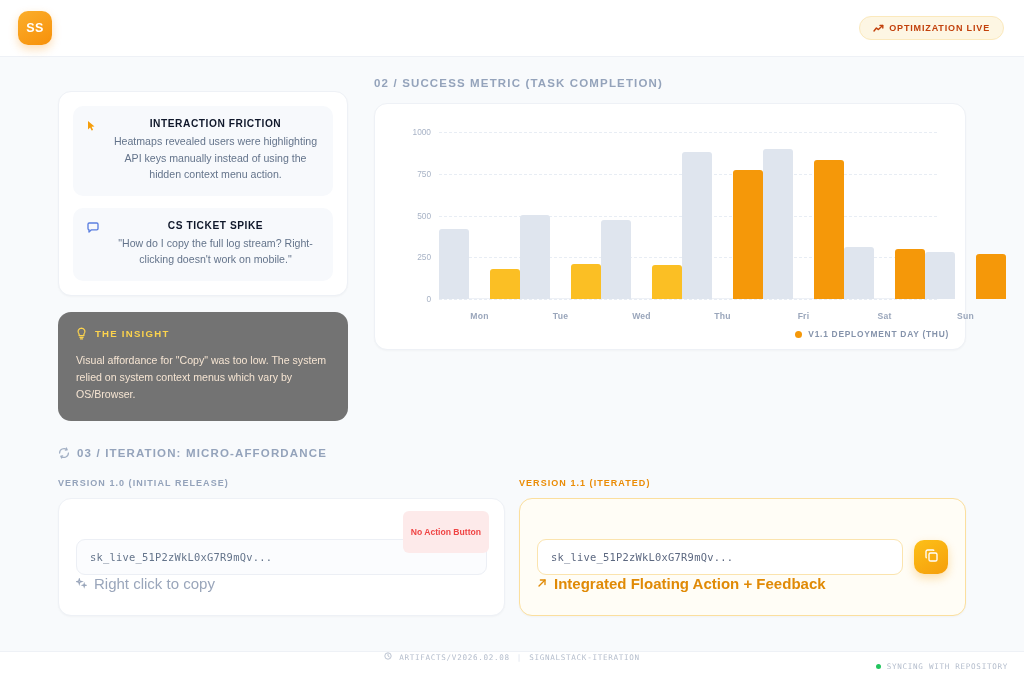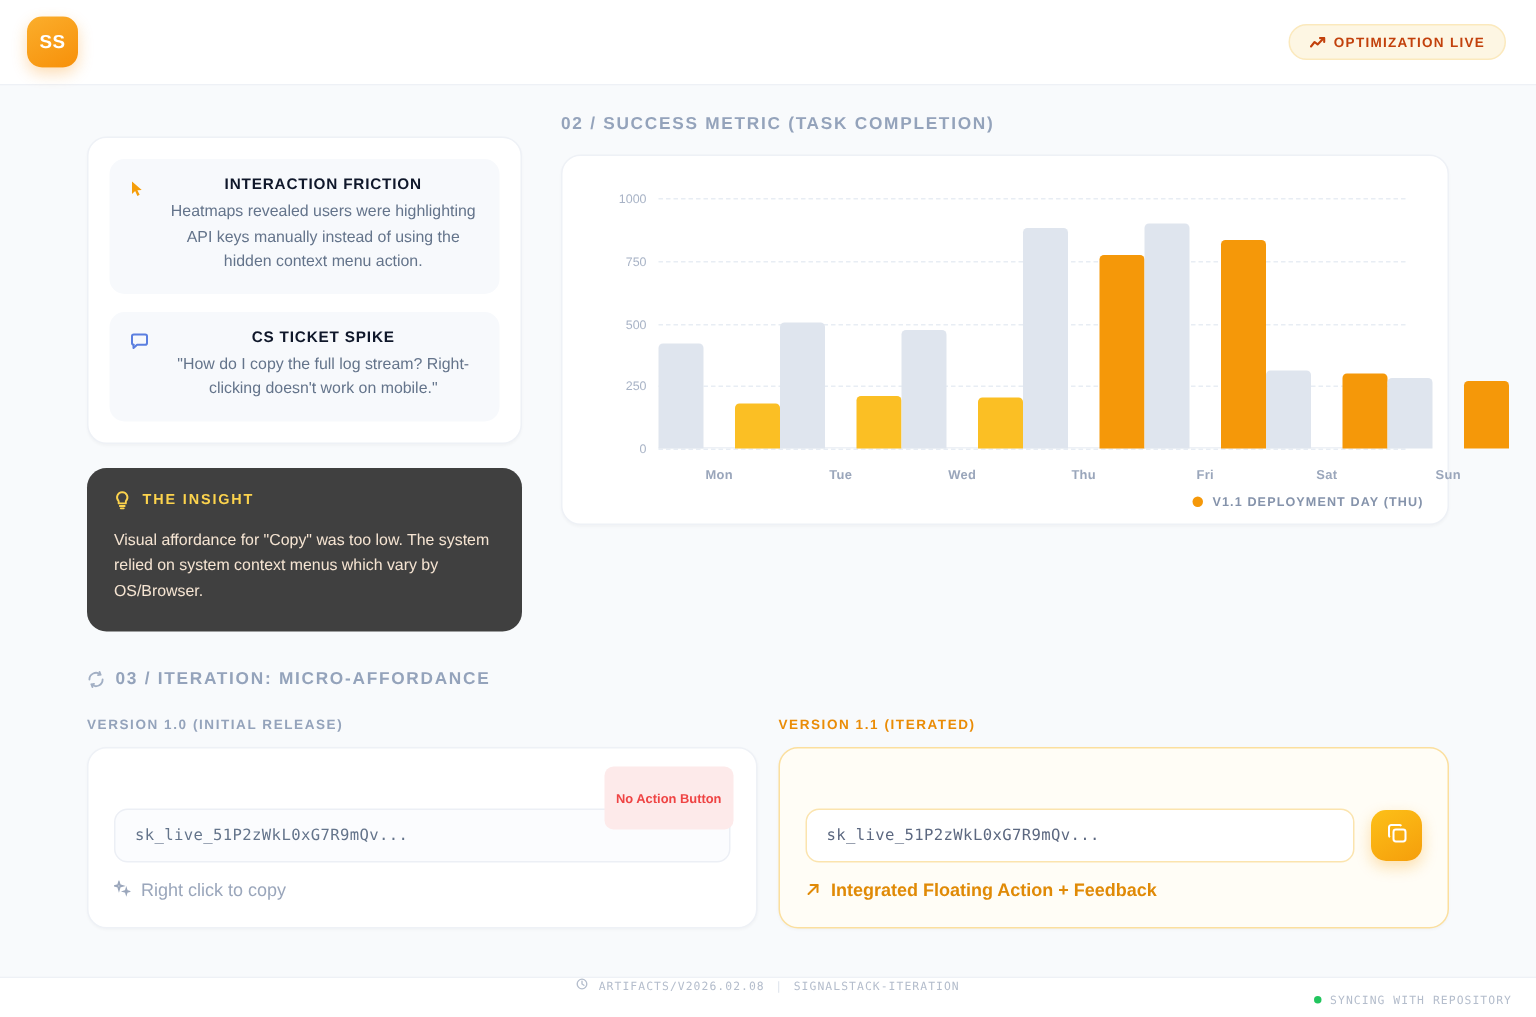--- a/index.html
+++ b/index.html
@@ -69,21 +69,21 @@
     display: flex; gap: 10px;
   }
   .signal-item + .signal-item { margin-top: 12px; }
   .si-icon { flex: 0 0 15px; padding-top: 2px; }
   .si-icon svg { display: block; }
   .si-title { font-size: 10.2px; font-weight: bold; letter-spacing: .55px; color: #0f172a; }
   .si-text { font-size: 10.6px; line-height: 16.5px; color: #64748b; margin-top: 4px; }
 
   
   .insight {
-    margin-top: 16px; background: #404040; border-radius: 13px;
+    margin-top: 16px; background: #737373; border-radius: 13px;
     padding: 15px 16px 18px 18px; color: #fdf3e3;
   }
   .insight-head {
     display: flex; align-items: center; gap: 8px;
     font-size: 9.6px; font-weight: bold; letter-spacing: 1.25px; color: #fcd34d;
   }
   .insight-head svg { display: block; }
   .insight-text { margin-top: 12px; font-size: 10.6px; line-height: 17px; color: #f5e4d2; }
 
   
@@ -144,21 +144,21 @@
     font-family: "DejaVu Sans Mono", monospace; font-size: 10.4px;
     color: #64748b; letter-spacing: .25px;
   }
   .demo.new .keyfield { background: #fff; border-color: #fbe4ae; color: #5c6880; }
   .copybtn {
     flex: 0 0 34px; width: 34px; height: 34px; border-radius: 10px;
     background: linear-gradient(150deg, #fdc018 0%, #f59e0b 100%);
     display: flex; align-items: center; justify-content: center;
     box-shadow: 0 4px 10px rgba(245,158,11,.32); border: none; cursor: pointer;
   }
-  .hint { display: flex; align-items: center; gap: 7px; margin-top: 11px; font-size: 12px; }
+  .hint { display: flex; align-items: center; gap: 7px; font-size: 15px; }
   .hint.old { color: #9aa6bb; }
   .hint.new { color: #e08a06; font-weight: bold; }
   .hint svg { display: block; }
 
   
   .footer {
     position: absolute; left: 0; right: 0; bottom: 0; height: 27px;
     background: #fff; border-top: 1px solid #eef1f6;
     display: flex; align-items: center; padding: 0 16px;
     font-family: "DejaVu Sans Mono", monospace;

